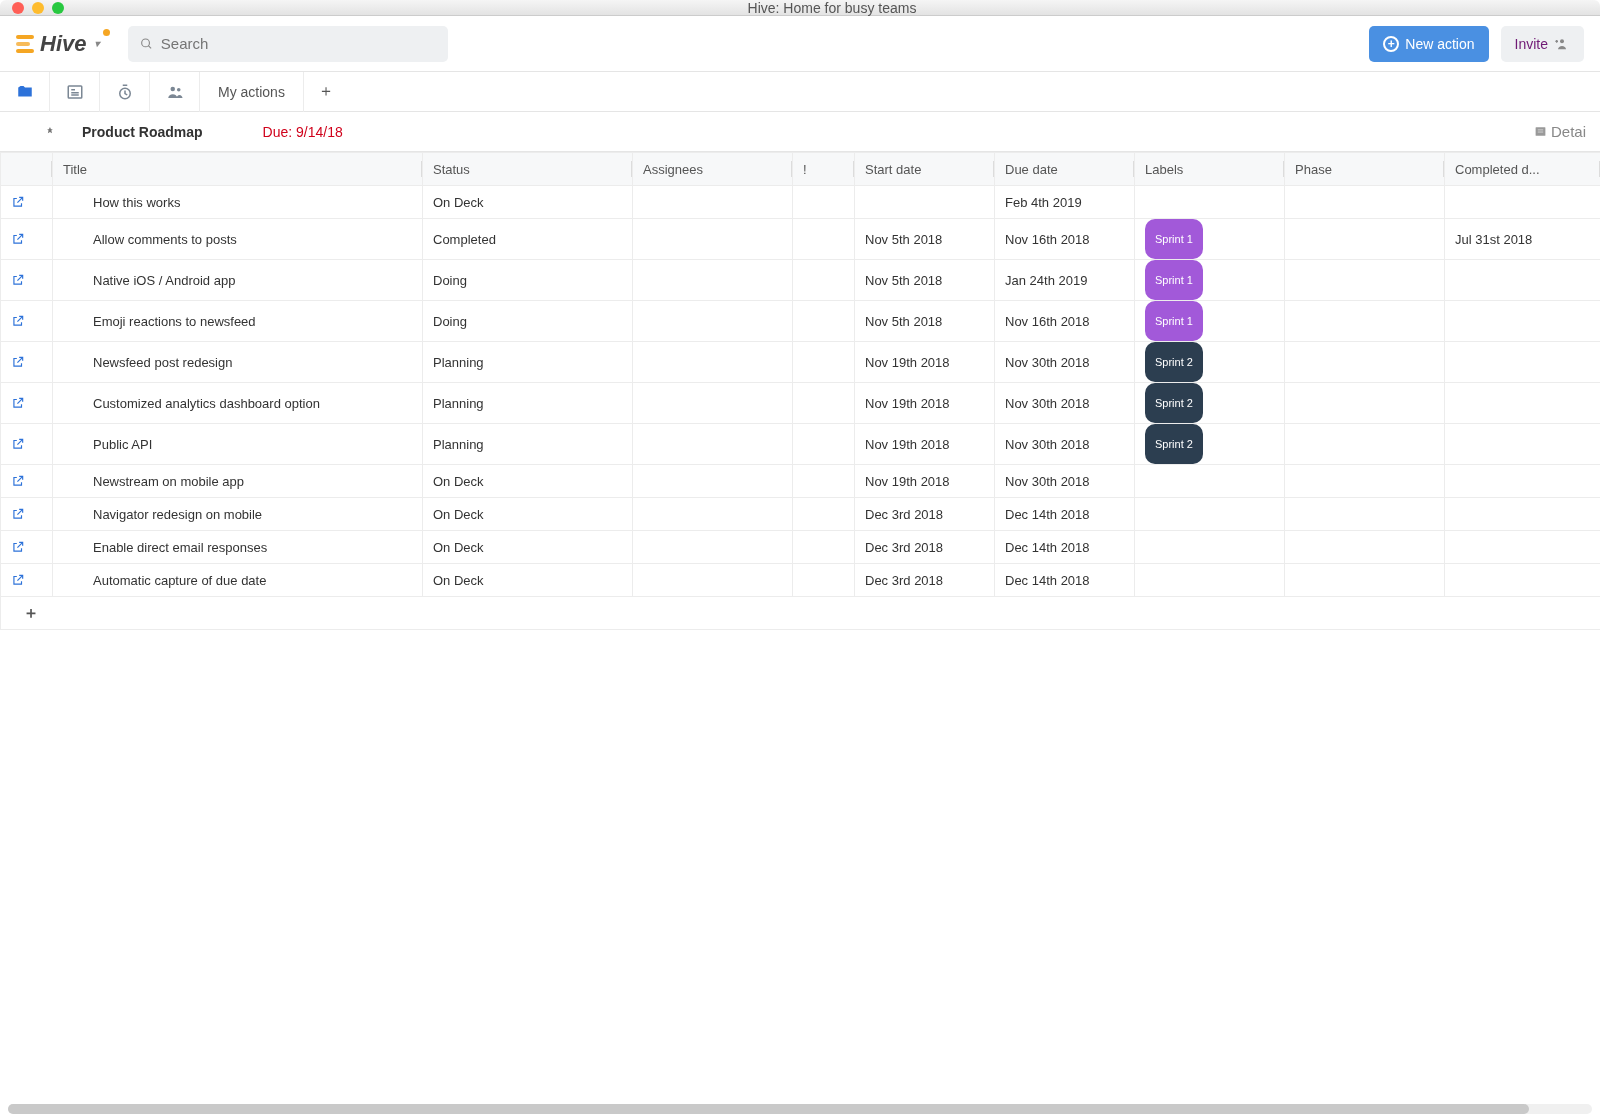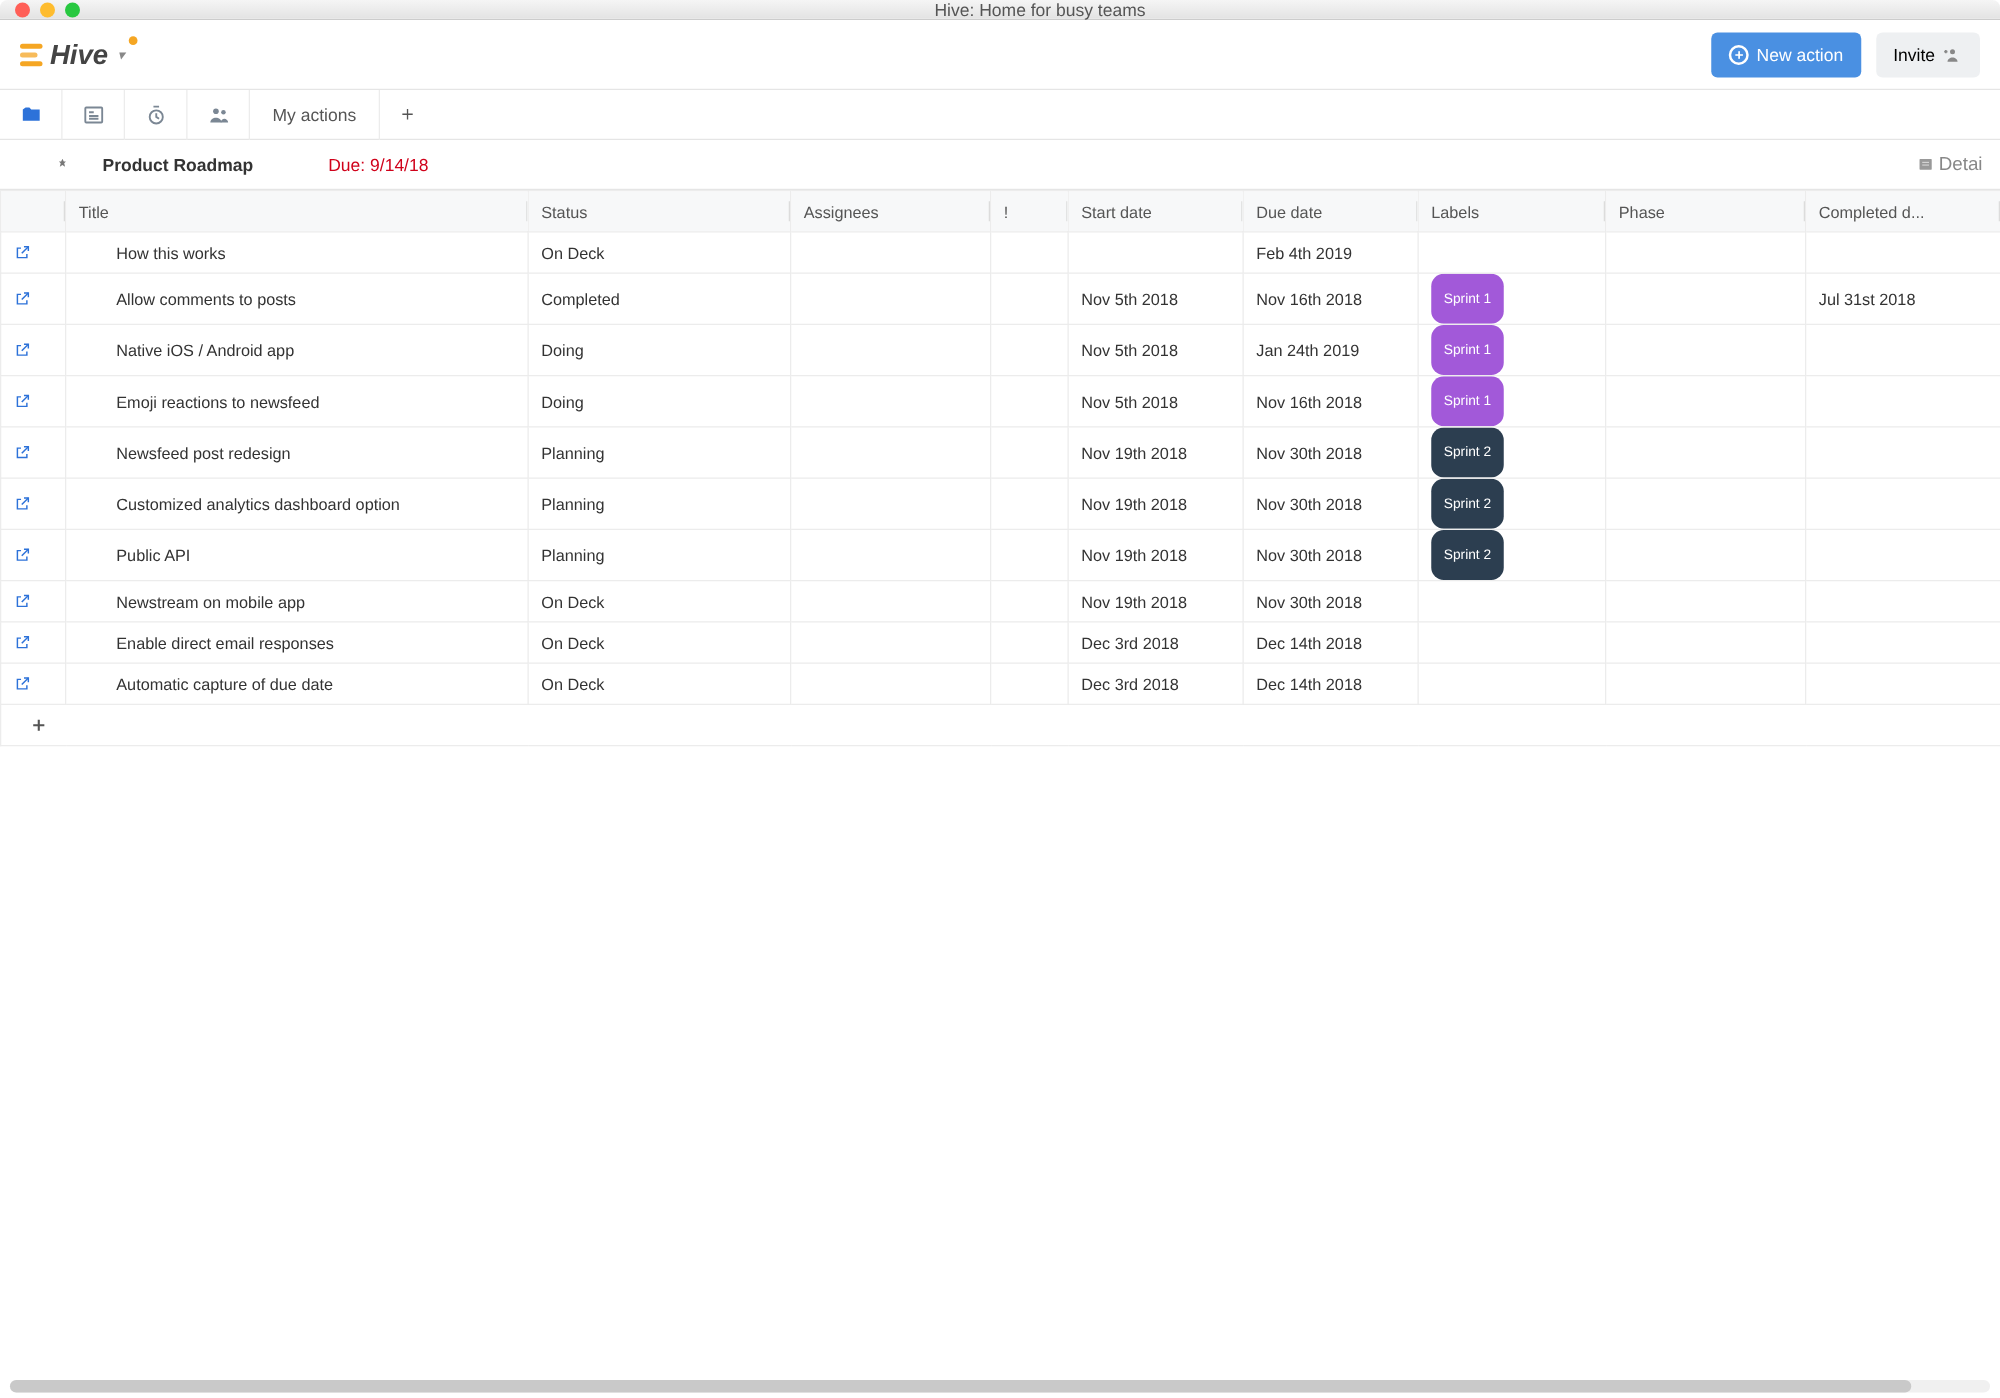--- a/index.html
+++ b/index.html
@@ -49,21 +49,21 @@
   }
   .search-wrap input {
     border:none; background:transparent; outline:none; font-size:15px; width:100%; color:#666; padding-left:8px;
   }
   .spacer { flex:1; }
   .btn {
     display:inline-flex; align-items:center; gap:6px; height:36px; padding:0 14px;
     border-radius:5px; font-size:14px; border:none; cursor:pointer;
   }
   .btn-primary { background:#4a90e2; color:#fff; }
-  .btn-muted { background:#eef0f2; color:#000000; margin-left:12px; }
+  .btn-muted { background:#eef0f2; color:#701a75; margin-left:12px; }
   .plus-circle {
     width:16px;height:16px;border:2px solid #fff;border-radius:50%;
     display:inline-flex;align-items:center;justify-content:center;font-size:12px;line-height:1;font-weight:bold;
   }
 
   
   .viewrow {
     display:flex; align-items:center; height:40px; border-bottom:1px solid #e5e5e5;
     font-size:14px; color:#555;
   }
@@ -142,20 +142,27 @@
 <div class="topbar">
   <div class="logo">
     <span class="logo-icon">
       <span></span>
         <span></span>
         <span></span>
     </span>
     <span>Hive</span>
     <span class="caret">▾</span>
     <span class="dot"></span>
+  </div>
+  <div class="search-wrap">
+    <svg width="14" height="14" viewBox="0 0 24 24" fill="none" stroke="#888" stroke-width="2">
+        <circle cx="10" cy="10" r="7"></circle>
+        <line x1="20" y1="20" x2="15" y2="15"></line>
+      </svg>
+    <input type="text" placeholder="Search" style="">
   </div>
   <div class="spacer"></div>
   <button class="btn btn-primary">
     <span class="plus-circle">+</span>
     <span>New action</span>
   </button>
   <button class="btn btn-muted">
     <span>Invite</span>
     <svg width="16" height="16" viewBox="0 0 24 24" fill="#888">
         <circle cx="12" cy="8" r="3"></circle>
@@ -376,20 +383,36 @@
           <td></td>
           <td></td>
           <td></td>
         </tr>
         <tr>
           <td class="open-cell"><span class="open-link"><svg width="14" height="14" viewBox="0 0 24 24" fill="none" stroke="#2d72d9" stroke-width="2">
                 <path d="M14 4h6v6"></path>
                 <path d="M20 4l-9 9"></path>
                 <path d="M18 14v5H5V6h5"></path>
               </svg></span></td>
+          <td class="title-cell">Navigator redesign on mobile</td>
+          <td>On Deck</td>
+          <td></td>
+          <td></td>
+          <td>Dec 3rd 2018</td>
+          <td>Dec 14th 2018</td>
+          <td></td>
+          <td></td>
+          <td></td>
+        </tr>
+        <tr>
+          <td class="open-cell"><span class="open-link"><svg width="14" height="14" viewBox="0 0 24 24" fill="none" stroke="#2d72d9" stroke-width="2">
+                <path d="M14 4h6v6"></path>
+                <path d="M20 4l-9 9"></path>
+                <path d="M18 14v5H5V6h5"></path>
+              </svg></span></td>
           <td class="title-cell">Enable direct email responses</td>
           <td>On Deck</td>
           <td></td>
           <td></td>
           <td>Dec 3rd 2018</td>
           <td>Dec 14th 2018</td>
           <td></td>
           <td></td>
           <td></td>
         </tr>

